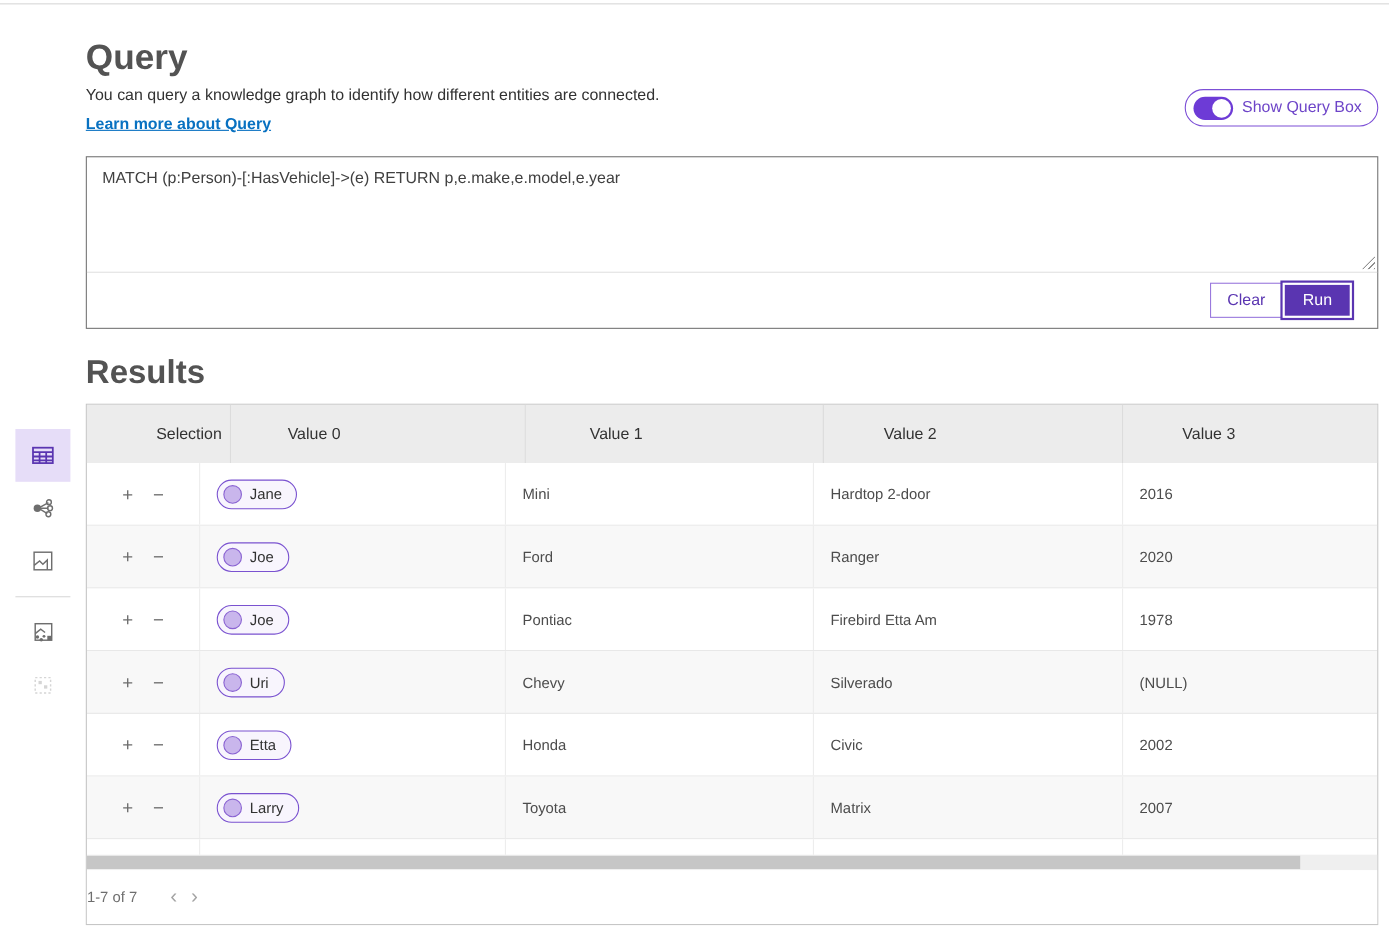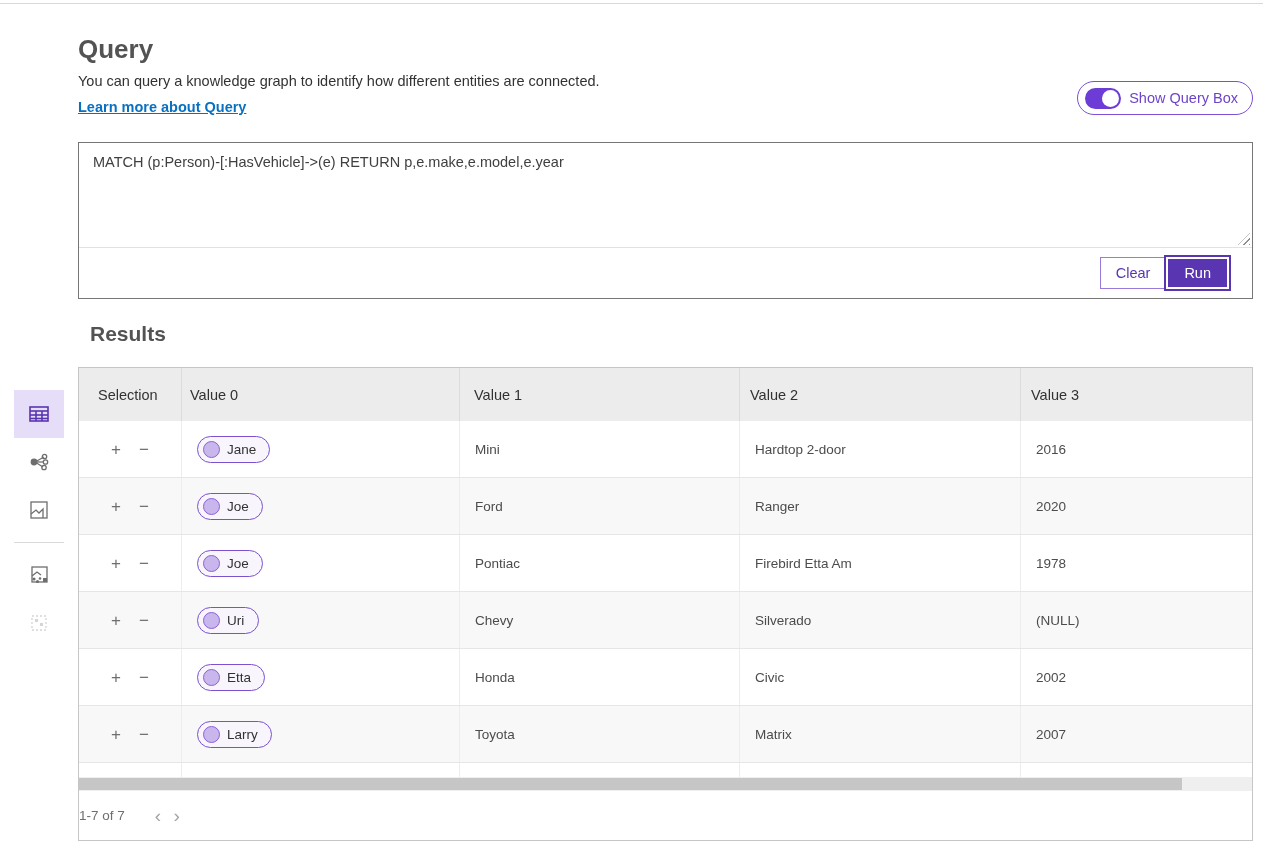--- a/index.html
+++ b/index.html
@@ -14,21 +14,21 @@
   .top-line { position: absolute; top: 3px; left: 0; width: 1263px; height: 1px; background: #d8d8d8; }
 
   
   .sidebar { position: absolute; left: 0; top: 390px; width: 78px; display: flex; flex-direction: column; align-items: center; }
   .side-item { width: 50px; height: 48px; display: flex; align-items: center; justify-content: center; cursor: pointer; }
   .side-item.selected { background: #e6ddf8; }
   .side-divider { width: 50px; height: 1px; background: #d9d9d9; margin: 8px 0; }
 
   
   .main { position: absolute; left: 78px; top: 0; width: 1175px; }
-  .page-title { margin-top: 34px; font-size: 26px; font-weight: bold; color: #535353; }
+  .page-title { margin-top: 34px; font-size: 32px; font-weight: bold; color: #535353; }
   .page-desc { margin-top: 8px; font-size: 14.5px; color: #323232; }
   .learn-link { display: inline-block; margin-top: 10px; font-size: 14.5px; font-weight: bold; color: #0871c1; text-decoration: underline; cursor: pointer; }
 
   
   .toggle-pill {
     position: absolute; top: 81px; right: 0; height: 34px;
     border: 1px solid #7c4fd6; border-radius: 17px; background: #fff;
     display: flex; align-items: center; gap: 8px; padding: 0 14px 0 7px; cursor: pointer;
   }
   .toggle-switch { width: 36px; height: 21px; border-radius: 11px; background: #6d3bd6; position: relative; }
@@ -42,24 +42,24 @@
     position: absolute; right: 2px; bottom: 2px; width: 12px; height: 12px;
     background: repeating-linear-gradient(-45deg, #8f8f8f 0 1px, transparent 1px 4px);
     clip-path: polygon(100% 0, 100% 100%, 0 100%);
   }
   .query-actions { height: 50px; display: flex; justify-content: flex-end; align-items: center; padding-right: 20px; }
   .btn { font-family: "Liberation Sans", sans-serif; font-size: 14.5px; cursor: pointer; }
   .btn-clear { background: #fff; color: #5a35b1; border: 1px solid #9a79dd; padding: 7px 15px; }
   .btn-run { background: #5a35b1; color: #fff; border: 2px solid #fff; box-shadow: 0 0 0 2px #5a35b1; padding: 6px 16px; margin-right: 3px; }
 
   
-  .results-title { position: absolute; top: 322px; left: 12px; font-size: 21px; font-weight: bold; color: #535353; }
+  .results-title { position: absolute; top: 322px; left: 0; font-size: 30px; font-weight: bold; color: #535353; }
   .results-card { position: absolute; top: 367px; left: 0; width: 1175px; height: 474px; border: 1px solid #c6c6c6; background: #fff; display: flex; flex-direction: column; }
   .thead { display: flex; height: 53px; background: #ececec; flex: none; }
-  .th { display: flex; align-items: center; font-size: 14.5px; color: #323232; border-right: 1px solid #dcdcdc; }
+  .th { display: flex; align-items: center; font-size: 14.5px; color: #323232; border-right: 1px solid #dcdcdc; margin-left: 44px; }
   .th:last-child { border-right: none; }
   .col-0 { width: 103px; padding-left: 19px; }
   .col-1 { width: 278px; padding-left: 8px; }
   .col-2 { width: 280px; padding-left: 14px; }
   .col-3 { width: 281px; padding-left: 10px; }
   .col-4 { width: 231px; padding-left: 10px; }
 
   .rows-viewport { height: 356px; overflow: hidden; flex: none; }
   .trow { display: flex; height: 57px; border-bottom: 1px solid #e6e6e6; background: #fff; }
   .trow.alt { background: #f8f8f8; }

